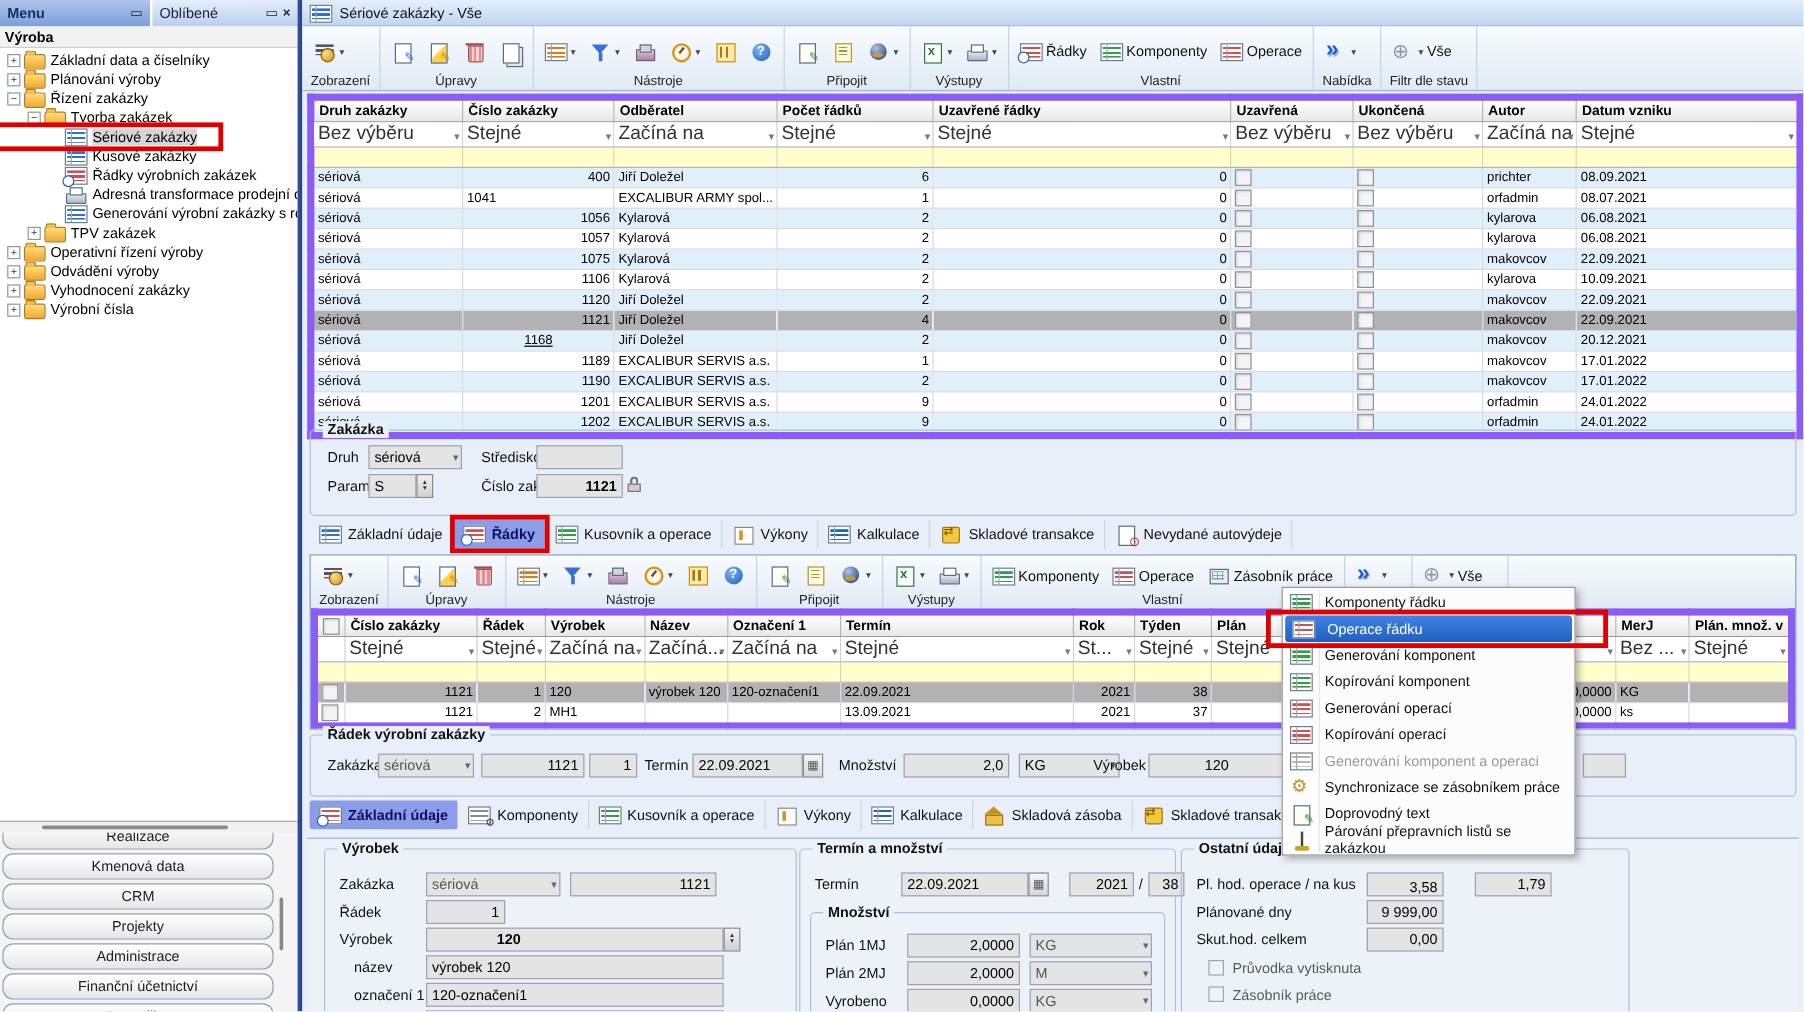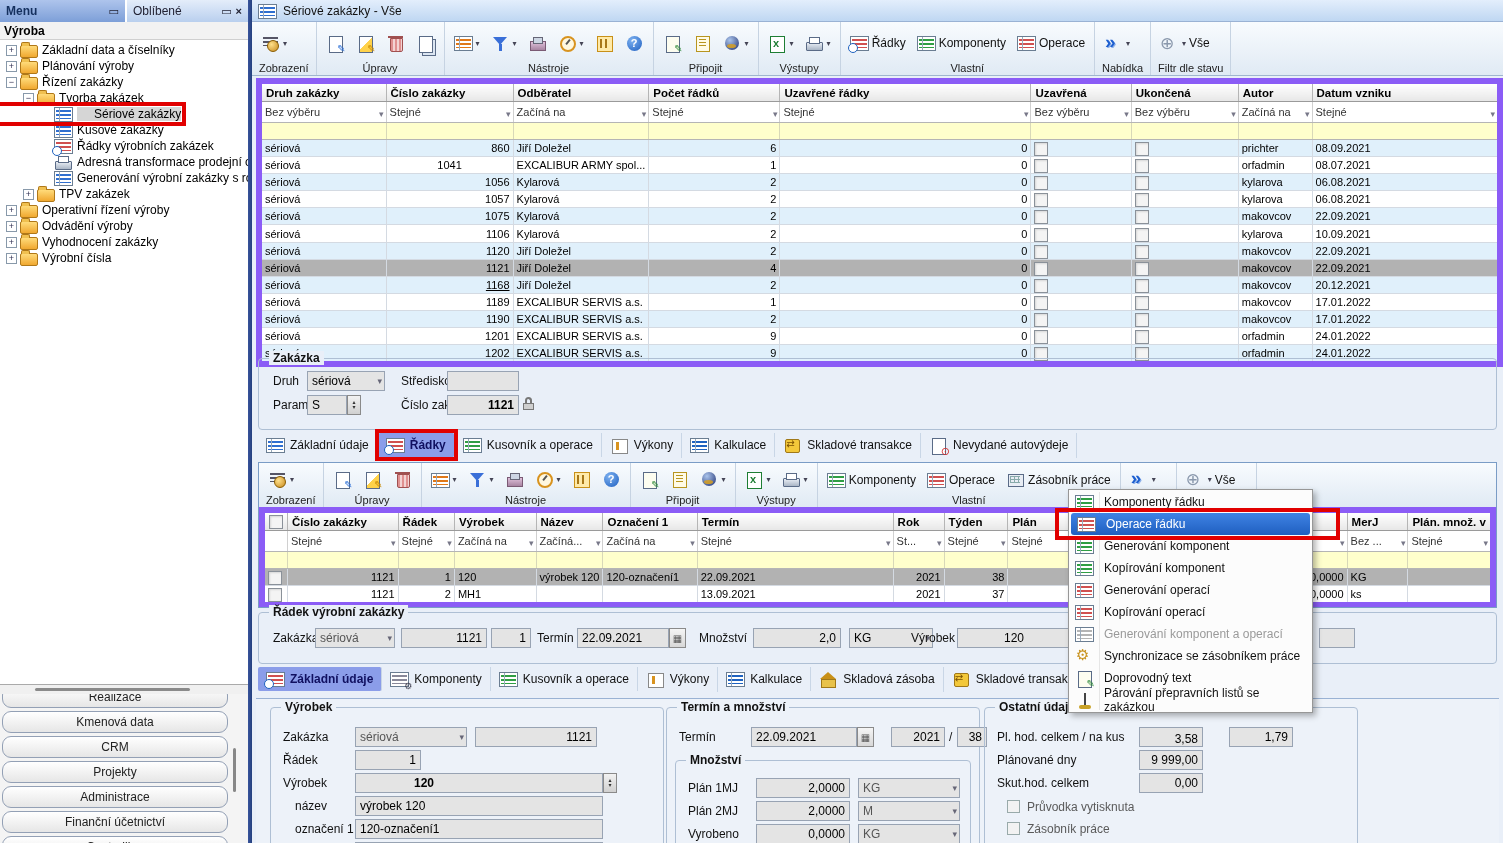--- a/index.html
+++ b/index.html
@@ -14,21 +14,21 @@
   .lp-menu span:first-child,.lp-fav span:first-child{flex:1;}
   .winbtn{font-size:11px;color:#223;margin-left:4px;line-height:11px;}
   .lp-header{position:absolute;left:0;top:22px;width:248px;height:18px;background:#f2f2f2;border-bottom:1px solid #cfcfcf;
     font-weight:bold;font-size:12px;padding:2px 0 0 4px;box-sizing:border-box;}
   .lp-tree{position:absolute;left:0;top:42px;width:248px;height:642px;background:#fff;overflow:hidden;font-size:12px;}
   .tree-row{display:flex;align-items:center;height:16px;white-space:nowrap;width:max-content;}
   .exp{flex:none;width:11px;height:11px;border:1px solid #8899aa;background:#fff;font-size:9px;line-height:9px;
     text-align:center;color:#335;margin-right:3px;box-sizing:border-box;}
   .exp-sp{flex:none;width:14px;}
   .tree-label{margin-left:4px;}
-  .tree-row.sel .tree-label{background:#d6d6d6;padding-left:17px;}
+  .tree-row.sel .tree-label{background:#d6d6d6;}
   .lp-splitter{position:absolute;left:0;top:684px;width:248px;height:10px;background:#f0f0f0;border-top:1px solid #aaa;}
   .grip{position:absolute;left:35px;top:3px;width:155px;height:3px;background:#8a8a8a;border-radius:2px;}
   .lp-nav{position:absolute;left:0;top:694px;width:248px;height:149px;overflow:hidden;background:#f4f4f4;padding:0 0 0 2px;box-sizing:border-box;}
   .navbtn{width:224px;height:20px;margin-top:3px;border:1px solid #93a0b5;border-radius:9px;
     background:linear-gradient(#ffffff,#e6e6e6);font-size:12px;color:#222;display:flex;align-items:center;justify-content:center;}
   .navbtn:first-child{margin-top:-8px;}
   .lp-scroll{position:absolute;left:233px;top:748px;width:3px;height:44px;background:#888;border-radius:2px;}
   
   .mdiframe{position:absolute;left:248px;top:0;width:4px;height:843px;background:linear-gradient(90deg,#39549c,#24407e);}
   .main{position:absolute;left:252px;top:0;width:1251px;height:843px;background:#e9eff8;overflow:hidden;}
@@ -113,21 +113,21 @@
   .ic-folder{width:16px;height:11px;background:linear-gradient(#ffdb7a,#f0a830);border:1px solid #b07818;border-radius:2px;margin-top:2px;}
   .ic-folder::before{content:"";position:absolute;top:-4px;left:0;width:7px;height:3px;background:#f0c050;border:1px solid #b07818;border-bottom:none;border-radius:2px 2px 0 0;}
   
   .gridhost{position:absolute;left:4px;top:78px;}
   table.grid{table-layout:fixed;border-collapse:collapse;background:#fff;border:6px solid #8b5cf6;}
   table.grid th{height:17px;background:linear-gradient(#ffffff,#e7e7e7);border-right:1px solid #b5b5b5;border-bottom:1px solid #9a9a9a;
     font-size:11.5px;font-weight:bold;text-align:left;padding:0 4px;white-space:nowrap;overflow:hidden;}
   table.grid td{height:16px;line-height:16px;font-size:11px;padding:0 3px;white-space:nowrap;overflow:hidden;
     border-right:1px solid #d4dae2;border-bottom:1px solid #d4dae2;}
   tr.gfilter td{height:20px;background:#fff;border-bottom:1px solid #b5b5b5;border-right:1px solid #d0d0d0;position:relative;}
-  .ftext{font-size:11px;color:#333;}
+  .ftext{font-size:16px;color:#333;}
   .farrow{position:absolute;right:2px;top:4px;font-size:9px;color:#778;}
   tr.gsearch td{height:16px;background:#ffffcc;border-right:1px solid #d8d8b8;border-bottom:1px solid #b5b5b5;}
   tbody tr.alt td{background:#e0f0fb;}
   tbody tr.sel td{background:#b2b2b2;}
   .cb{width:12px;height:12px;border:1px solid #8a9199;background:#f4f4f4;display:inline-block;
     box-shadow:inset 1px 1px 2px rgba(0,0,0,.12);vertical-align:middle;}
   
   .gbox{position:absolute;border:1px solid #aebfd4;border-radius:4px;}
   .legend{position:absolute;top:-8px;left:10px;background:#e9eff8;padding:0 4px;font-size:12px;font-weight:bold;color:#111;}
   .bottomarea .legend{background:#edf2f9;}
@@ -440,32 +440,32 @@
               <td></td>
               <td></td>
               <td></td>
               <td></td>
               <td></td>
             </tr>
           </thead>
           <tbody>
             <tr class="alt">
               <td style="text-align: left;">sériová</td>
-              <td style="text-align: right;">860</td>
+              <td style="text-align: right;">400</td>
               <td style="text-align: left;">Jiří Doležel</td>
               <td style="text-align: right;">6</td>
               <td style="text-align: right;">0</td>
               <td style="text-align: left;"><span class="cb"></span></td>
               <td style="text-align: left;"><span class="cb"></span></td>
               <td style="text-align: left;">prichter</td>
               <td style="text-align: left;">08.09.2021</td>
             </tr>
             <tr>
               <td style="text-align: left;">sériová</td>
-              <td style="text-align: center;">1041</td>
+              <td style="text-align: left;">1041</td>
               <td style="text-align: left;">EXCALIBUR ARMY spol...</td>
               <td style="text-align: right;">1</td>
               <td style="text-align: right;">0</td>
               <td style="text-align: left;"><span class="cb"></span></td>
               <td style="text-align: left;"><span class="cb"></span></td>
               <td style="text-align: left;">orfadmin</td>
               <td style="text-align: left;">08.07.2021</td>
             </tr>
             <tr class="alt">
               <td style="text-align: left;">sériová</td>
@@ -528,21 +528,21 @@
               <td style="text-align: left;">Jiří Doležel</td>
               <td style="text-align: right;">4</td>
               <td style="text-align: right;">0</td>
               <td style="text-align: left;"><span class="cb"></span></td>
               <td style="text-align: left;"><span class="cb"></span></td>
               <td style="text-align: left;">makovcov</td>
               <td style="text-align: left;">22.09.2021</td>
             </tr>
             <tr class="alt">
               <td style="text-align: left;">sériová</td>
-              <td style="text-align: right; text-decoration: underline;">1168</td>
+              <td style="text-align: center; text-decoration: underline;">1168</td>
               <td style="text-align: left;">Jiří Doležel</td>
               <td style="text-align: right;">2</td>
               <td style="text-align: right;">0</td>
               <td style="text-align: left;"><span class="cb"></span></td>
               <td style="text-align: left;"><span class="cb"></span></td>
               <td style="text-align: left;">makovcov</td>
               <td style="text-align: left;">20.12.2021</td>
             </tr>
             <tr>
               <td style="text-align: left;">sériová</td>
@@ -1008,21 +1008,21 @@
           </div>
           <div class="fld combo" style="left:182px;top:63px;width:102px;color:#555;">
             <span>KG</span>
               <span class="ca">▾</span>
           </div>
         </div>
       </div>
 
       <div class="gbox" style="left:728px;top:8px;width:372px;height:150px;">
         <span class="legend">Ostatní údaje</span>
-        <span class="lbl" style="left:12px;top:22px;">Pl. hod. celkem / na kus</span>
+        <span class="lbl" style="left:12px;top:22px;">Pl. hod. operace / na kus</span>
         <div class="fld num" style="left:154px;top:19px;width:64px;align-items:flex-end;">
           <span>3,58</span>
         </div>
         <div class="fld num" style="left:244px;top:19px;width:64px;">
           <span>1,79</span>
         </div>
         <span class="lbl" style="left:12px;top:45px;">Plánované dny</span>
         <div class="fld num" style="left:154px;top:42px;width:64px;">
           <span>9 999,00</span>
         </div>

